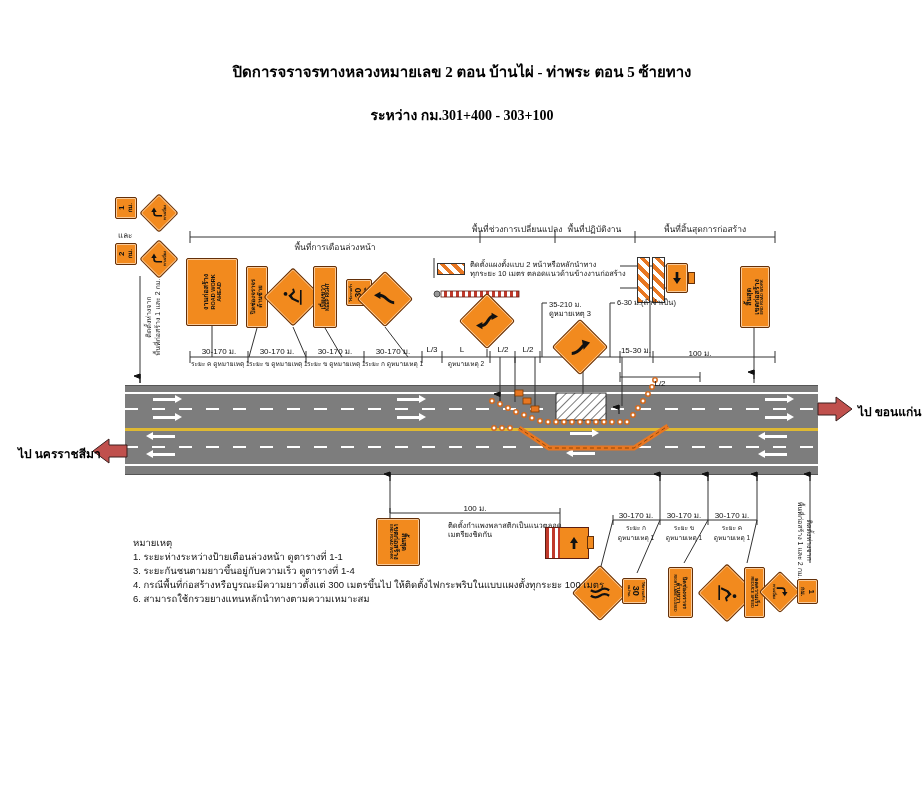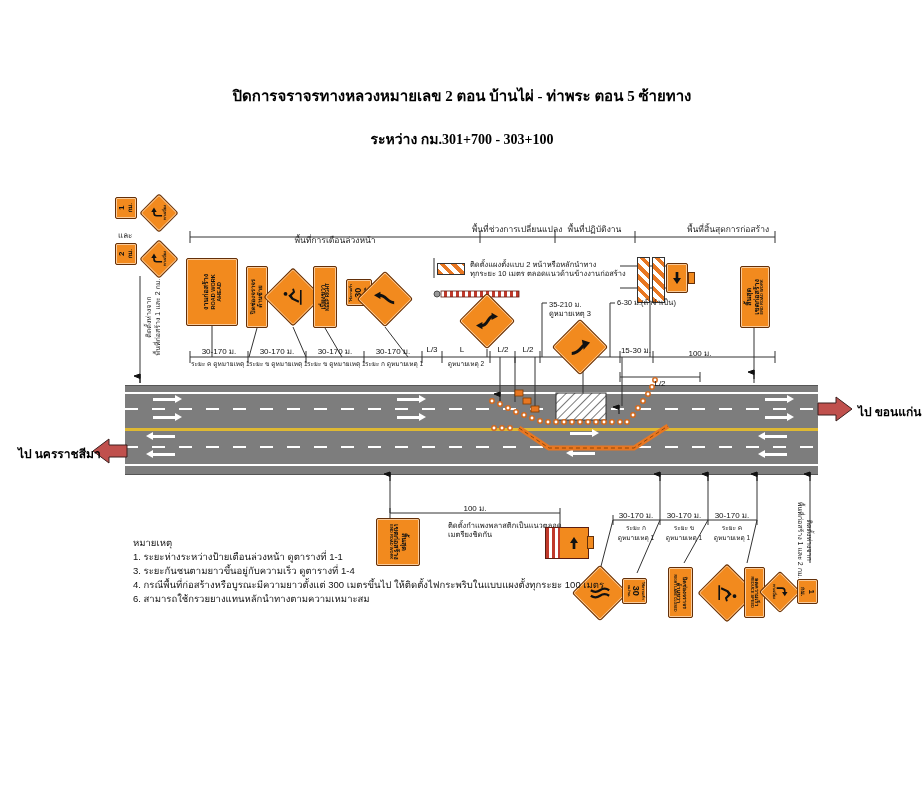--- a/index.html
+++ b/index.html
@@ -1,20 +1,20 @@
 <!DOCTYPE html>
 <html><head>
 <meta charset="utf-8">
 <style>
   html,body{margin:0;padding:0;background:#fff;}
   #stage{position:relative;width:924px;height:803px;background:#fff;overflow:hidden;
          font-family:"Liberation Sans",sans-serif;color:#1a1a1a;}
   .abs{position:absolute;}
   .ctr{text-align:center;}
-  .title{left:0;right:0;text-align:center;font-family:"Liberation Serif",serif;font-weight:bold;color:#000;margin-top:24px;}
+  .title{left:0;right:0;text-align:center;font-family:"Liberation Serif",serif;font-weight:bold;color:#000;}
   .zlabel{font-size:8.5px;color:#222;text-align:center;}
   .dim{font-size:8px;color:#111;text-align:center;white-space:nowrap;}
   .dimsub{font-size:6.5px;color:#111;text-align:center;white-space:nowrap;}
   .ann{font-size:7.5px;color:#111;line-height:1.25;white-space:nowrap;}
   .sign{position:absolute;background:#F28A1E;border:1.2px solid #63300a;border-radius:2px;
         display:flex;align-items:center;justify-content:center;box-sizing:border-box;
         box-shadow:inset 0 0 0 1px rgba(255,255,255,.55);}
   .diamond{transform:rotate(45deg);border-radius:3px;}
   .stext{font-weight:bold;color:#111;text-align:center;line-height:1.1;}
   .rot-ccw{transform:rotate(-90deg);}
@@ -40,21 +40,21 @@
   .stripeR{background:repeating-linear-gradient(90deg,#C0392B 0 3px,#fff 3px 6px);border:1px solid #5a1d12;}
   .notes{font-size:9.5px;color:#111;line-height:14px;}
   .dirlabel{font-family:"Liberation Serif",serif;font-weight:bold;font-size:12px;color:#000;white-space:nowrap;}
 </style>
 </head>
 <body>
 
 <div id="stage">
 
   <div class="abs title" style="top:60px;font-size:15px;">ปิดการจราจรทางหลวงหมายเลข 2  ตอน บ้านไผ่ - ท่าพระ ตอน 5 ซ้ายทาง</div>
-  <div class="abs title" style="top:104px;font-size:14px;">ระหว่าง กม.301+700 - 303+100</div>
+  <div class="abs title" style="top:104px;font-size:14px;">ระหว่าง กม.301+400 - 303+100</div>
 
   <div id="road">
     <div class="rline" style="top:6px"></div>
     <div class="rdash" style="top:22px"></div>
     <div class="ryellow" style="top:42px"></div>
     <div class="rdash" style="top:60px"></div>
     <div class="rline" style="top:78px"></div>
     <div class="ar ar-r" style="left:28px;top:12px"></div>
     <div class="ar ar-r" style="left:28px;top:30px"></div>
     <div class="ar ar-r" style="left:272px;top:12px"></div>
@@ -209,24 +209,24 @@
       <line x1="757" y1="472" x2="757" y2="481"></line>
         <polygon points="757,472 751,474 757,476.5"></polygon>
       <line x1="810" y1="472" x2="810" y2="481"></line>
         <polygon points="810,472 804,474 810,476.5"></polygon>
     </g>
 
     <polygon points="93,451 109,439 109,445 127,445 127,457 109,457 109,463" fill="#C0504D" stroke="#3a1f1e" stroke-width="1"></polygon>
     <polygon points="852,409 836,397 836,403 818,403 818,415 836,415 836,421" fill="#C0504D" stroke="#3a1f1e" stroke-width="1"></polygon>
   </svg>
 
-  <div class="abs zlabel" style="left:240px;top:233px;width:190px">พื้นที่การเตือนล่วงหน้า</div>
+  <div class="abs zlabel" style="left:240px;top:240px;width:190px">พื้นที่การเตือนล่วงหน้า</div>
   <div class="abs zlabel" style="left:462px;top:222px;width:110px">พื้นที่ช่วงการเปลี่ยนแปลง</div>
   <div class="abs zlabel" style="left:552px;top:222px;width:85px">พื้นที่ปฏิบัติงาน</div>
-  <div class="abs zlabel" style="left:668px;top:222px;width:120px">พื้นที่สิ้นสุดการก่อสร้าง</div>
+  <div class="abs zlabel" style="left:645px;top:222px;width:120px">พื้นที่สิ้นสุดการก่อสร้าง</div>
 
   <div class="sign" style="left:115px;top:197px;width:22px;height:22px">
     <div class="stext rot-ccw" style="font-size:6px">
         <div style="font-size:8px">1</div>
         <div>กม.</div>
       </div>
   </div>
   <div class="sign diamond" style="left:145px;top:199px;width:28px;height:28px">
     <div class="c-ccw">
         <svg width="13" height="13" viewBox="0 0 24 24">

